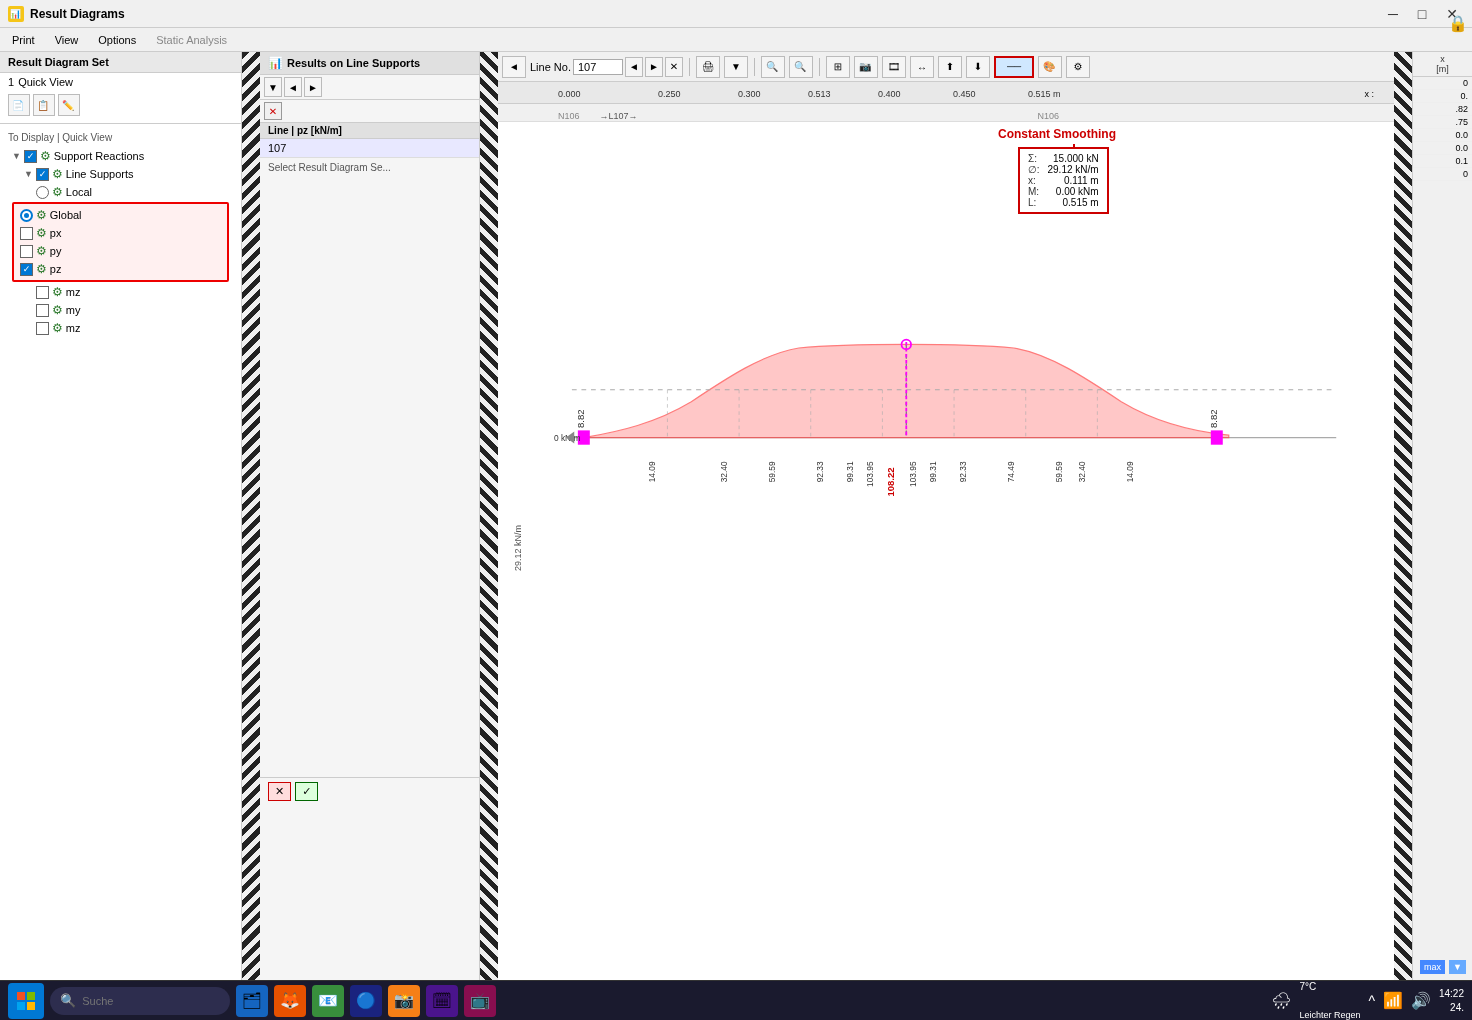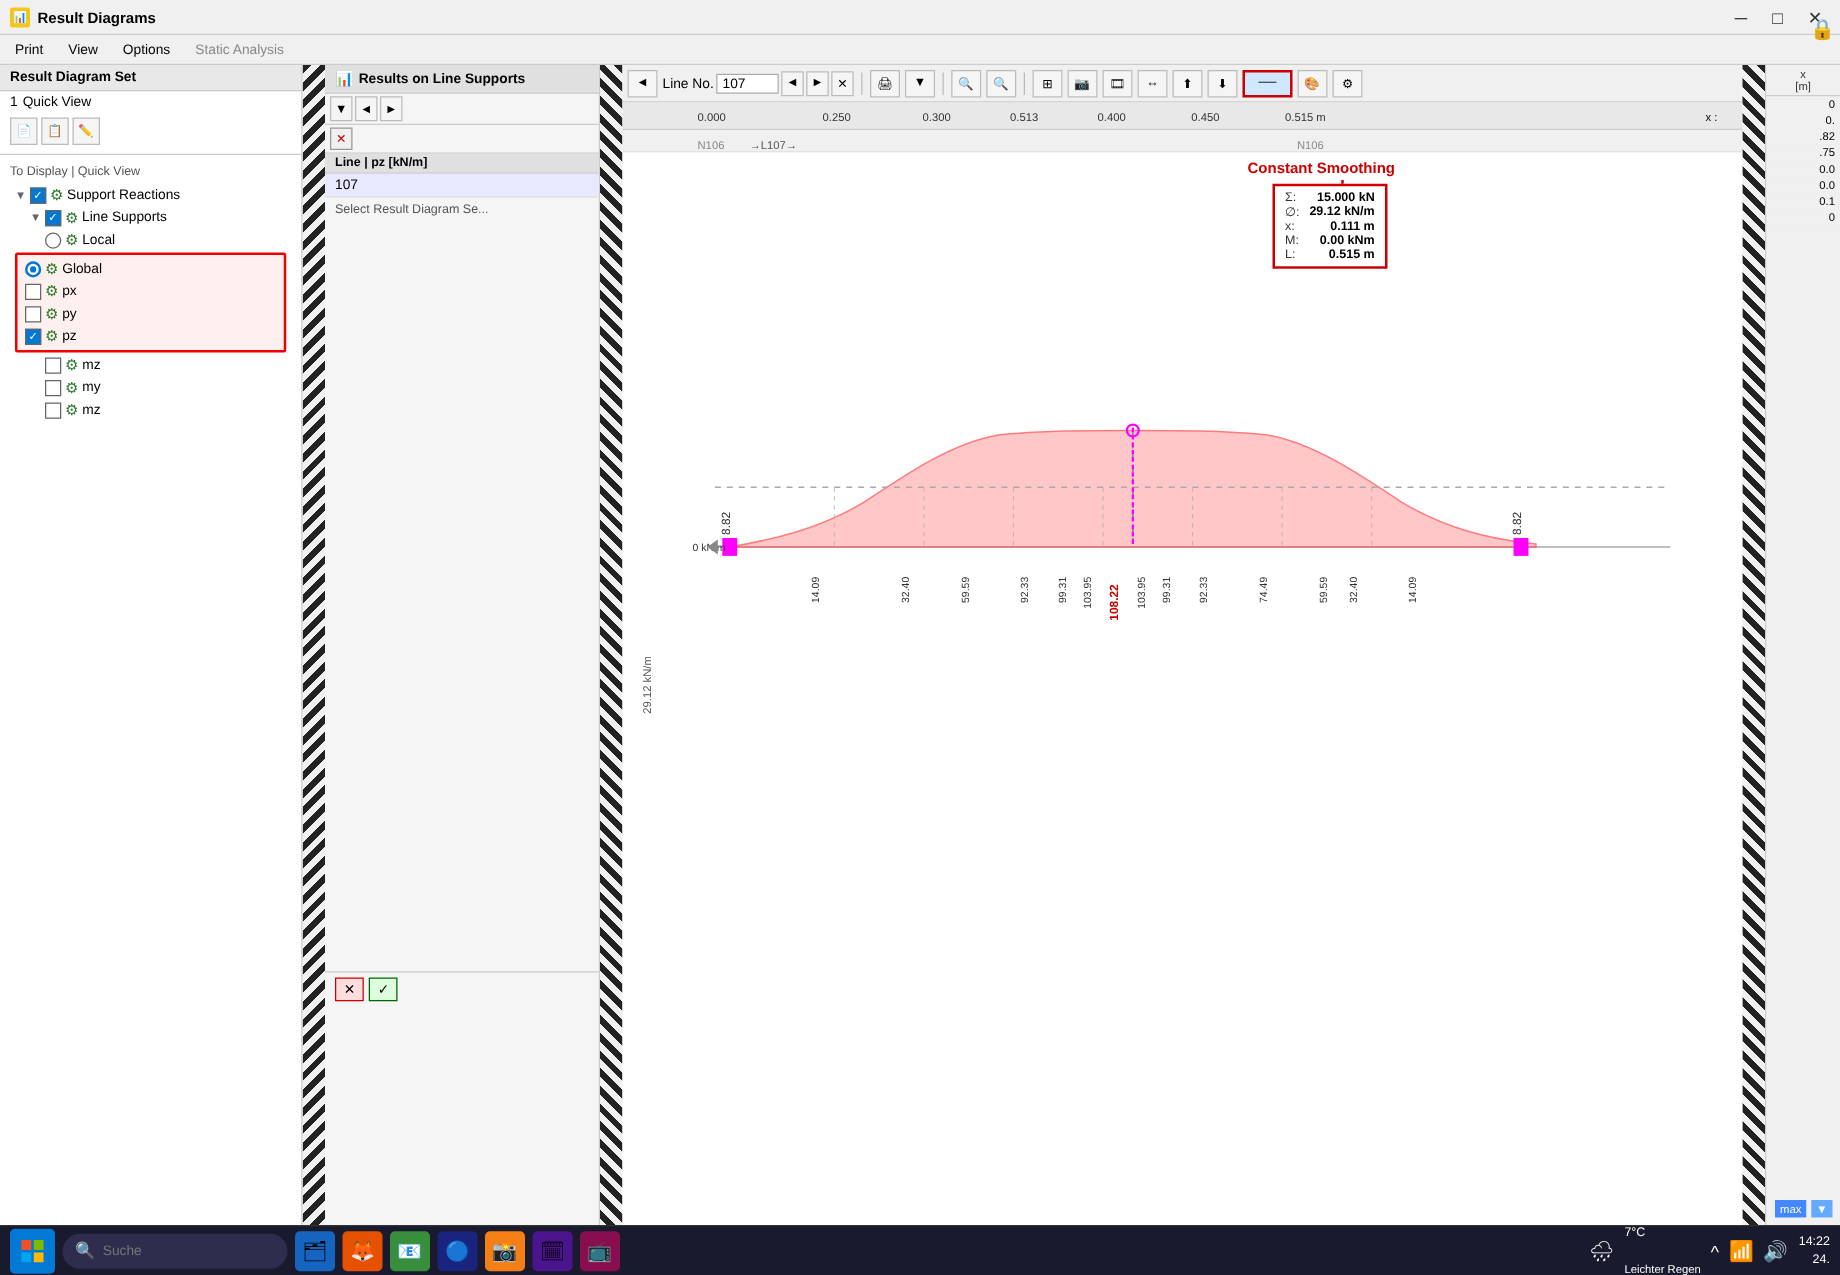--- a/index.html
+++ b/index.html
@@ -113,21 +113,21 @@
 
     
     .tooltip-box {
       position: absolute; top: 20px; left: 530px;
       background: white; border: 2px solid #c00;
       padding: 4px 8px; font-size: 10px; white-space: nowrap;
       z-index: 10;
     }
     .tooltip-row { display: flex; justify-content: space-between; gap: 8px; }
     .tooltip-label { color: #333; }
-    .tooltip-value { font-weight: 700; color: #000; }
+    .tooltip-value { font-weight: 400; color: #000; }
 
     
     .right-sidebar {
       width: 60px; background: #f0f0f0; border-left: 1px solid #ccc;
       display: flex; flex-direction: column; font-size: 9px;
       flex-shrink: 0;
     }
     .right-header { padding: 2px 4px; text-align: center; font-size: 9px; color: #333; border-bottom: 1px solid #ccc; }
     .right-values { flex: 1; overflow: hidden; }
     .right-val { padding: 1px 4px; text-align: right; border-bottom: 1px solid #eee; font-size: 9px; }

